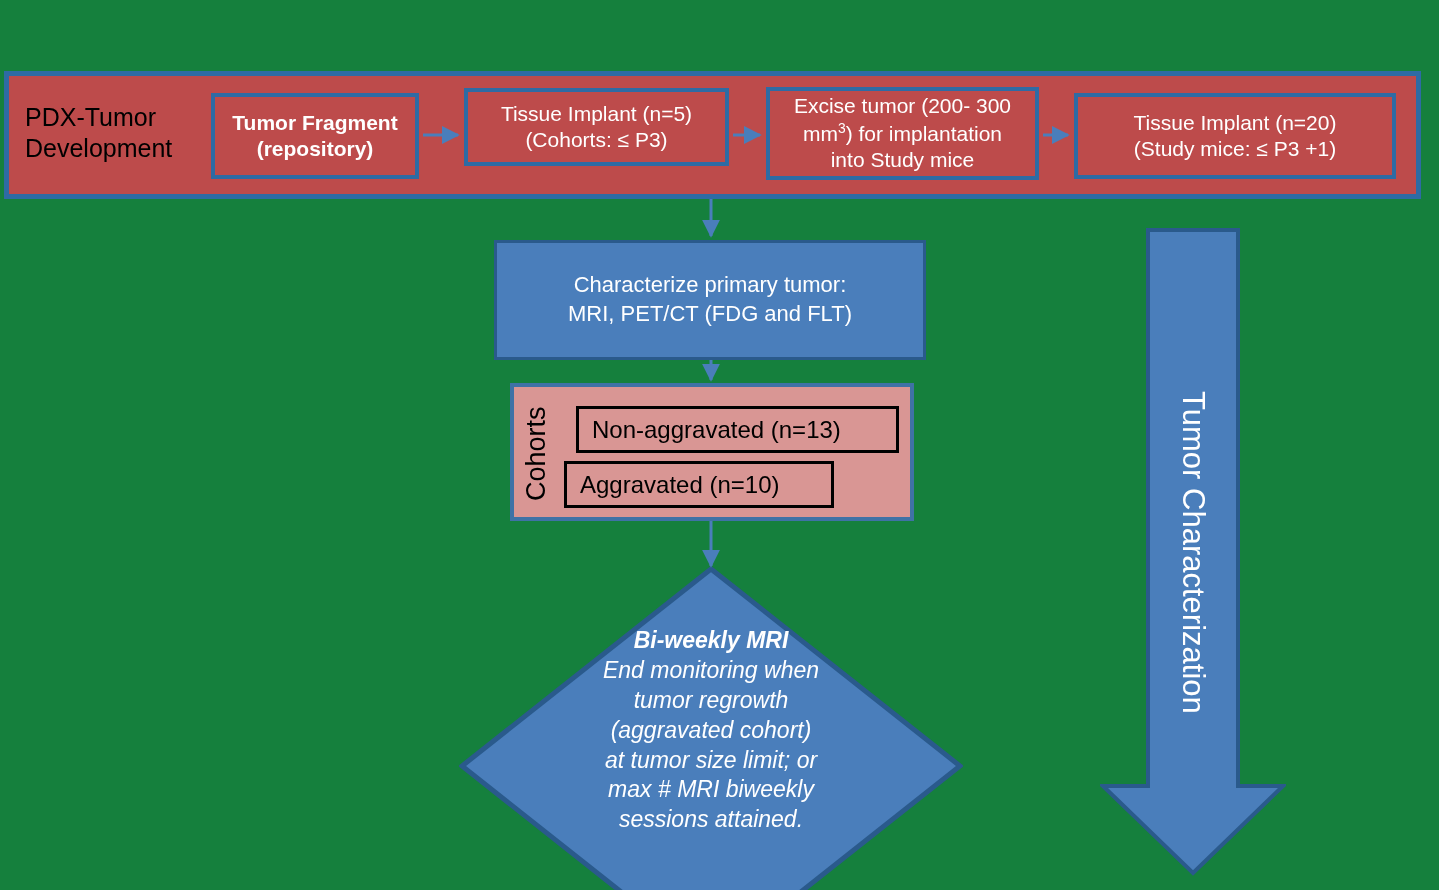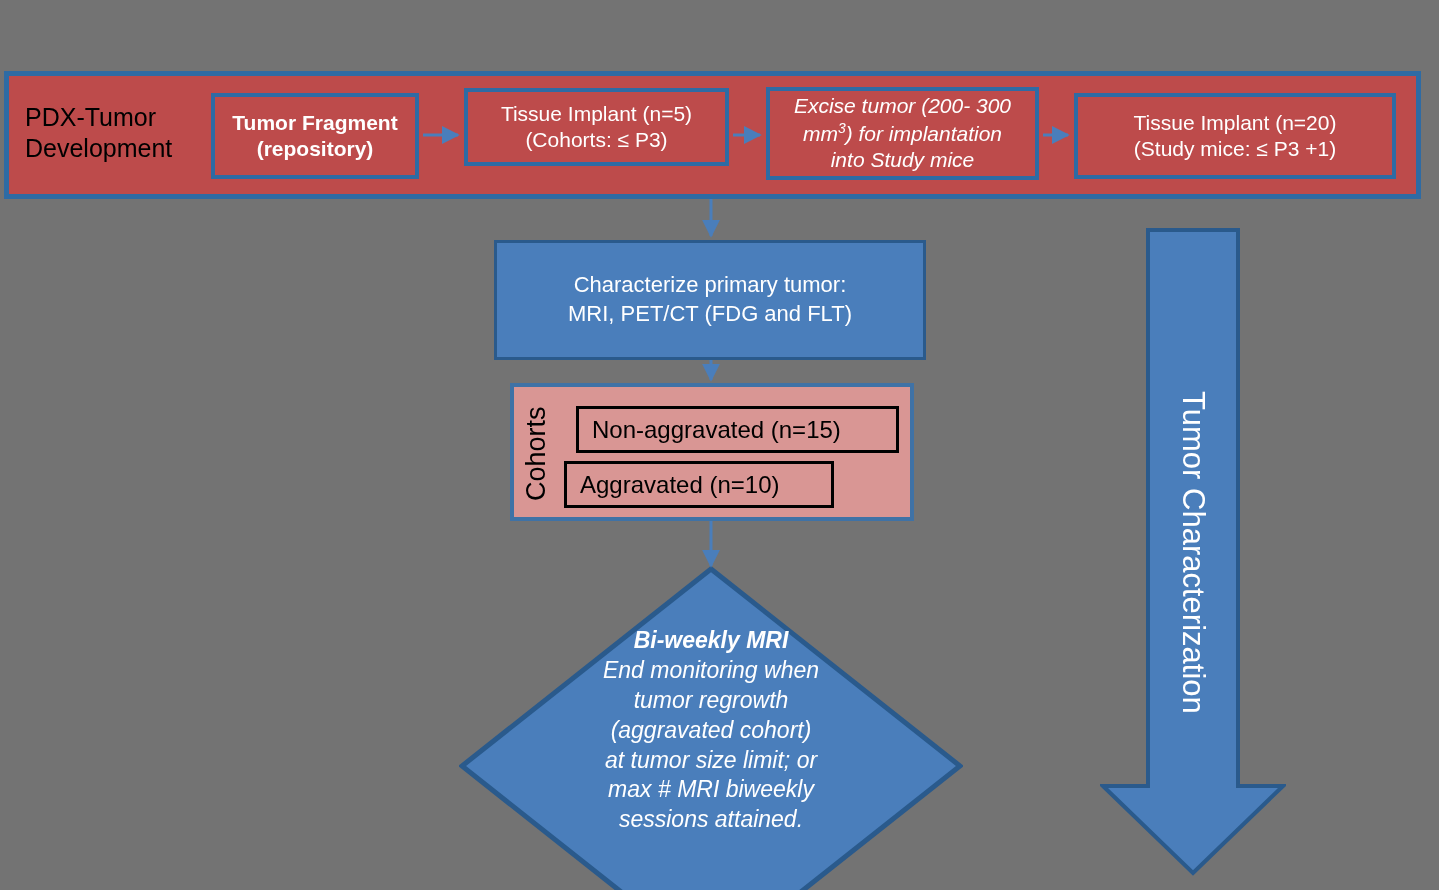--- a/index.html
+++ b/index.html
@@ -8,21 +8,21 @@
     padding: 0;
     background: #000000;
   }
   body {
     font-family: "Liberation Sans", sans-serif;
   }
   #canvas {
     position: relative;
     width: 1439px;
     height: 890px;
-    background: #737373;
+    background: #15803d;
     overflow: hidden;
   }
 
   
   .banner {
     position: absolute;
     left: 4px;
     top: 71px;
     width: 1417px;
     height: 128px;
@@ -53,21 +53,21 @@
     align-items: center;
     justify-content: center;
     text-align: center;
     font-size: 21px;
     line-height: 1.26;
     white-space: pre-line;
     padding: 2px 6px;
   }
   #box-fragment { left: 211px; top: 93px;  width: 208px; height: 86px; font-weight: bold; }
   #box-implant5 { left: 464px; top: 88px;  width: 265px; height: 78px; }
-  #box-excise   { left: 766px; top: 87px;  width: 273px; height: 93px; font-style: italic; }
+  #box-excise   { left: 766px; top: 87px;  width: 273px; height: 93px; }
   #box-implant20{ left: 1074px;top: 93px;  width: 322px; height: 86px; justify-content: center; }
 
   .sup {
     vertical-align: super;
     font-size: 0.66em;
   }
 
   
   .bluebox {
     position: absolute;
@@ -213,21 +213,21 @@
 
   <div class="redbox" id="box-implant20">
     <span><span>Tissue Implant (n=20)</span><br><span>(Study mice: ≤ P3 +1)</span></span>
   </div>
 
   <div class="bluebox">Characterize primary tumor:
 MRI, PET/CT (FDG and FLT)</div>
 
   <div class="cohorts-panel">
     <div class="cohorts-label">Cohorts</div>
-    <div class="cohort-item" id="cohort-non">Non-aggravated (n=15)</div>
+    <div class="cohort-item" id="cohort-non">Non-aggravated (n=13)</div>
     <div class="cohort-item" id="cohort-agg">Aggravated (n=10)</div>
   </div>
 
   <div class="diamond-wrap">
     <svg width="504" height="400" viewBox="0 0 504 400" aria-hidden="true">
       <polygon points="252,3 501,200 252,397 3,200" fill="#4A7EBB" stroke="#2A5A8C" stroke-width="5"></polygon>
     </svg>
     <div class="diamond-text">
       <div class="b">Bi-weekly MRI</div>
       <div style="white-space:pre-line">End monitoring when

